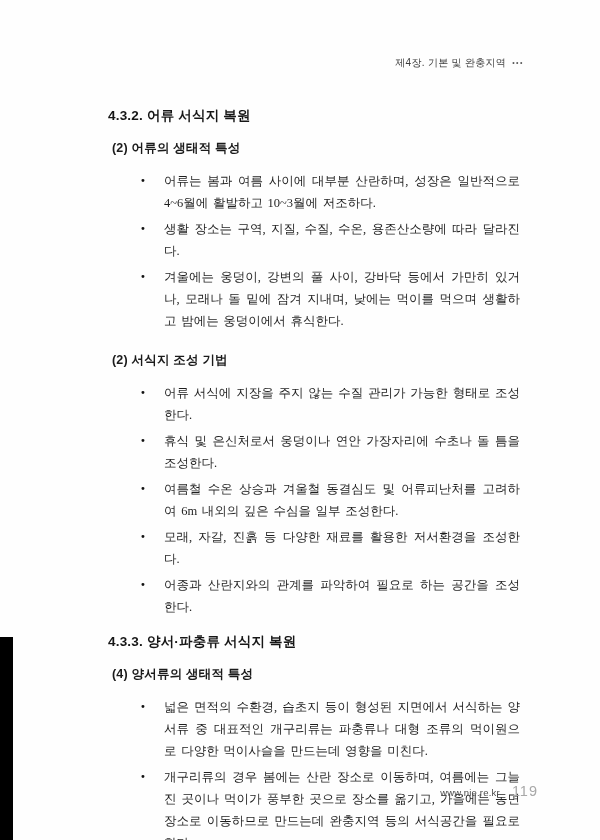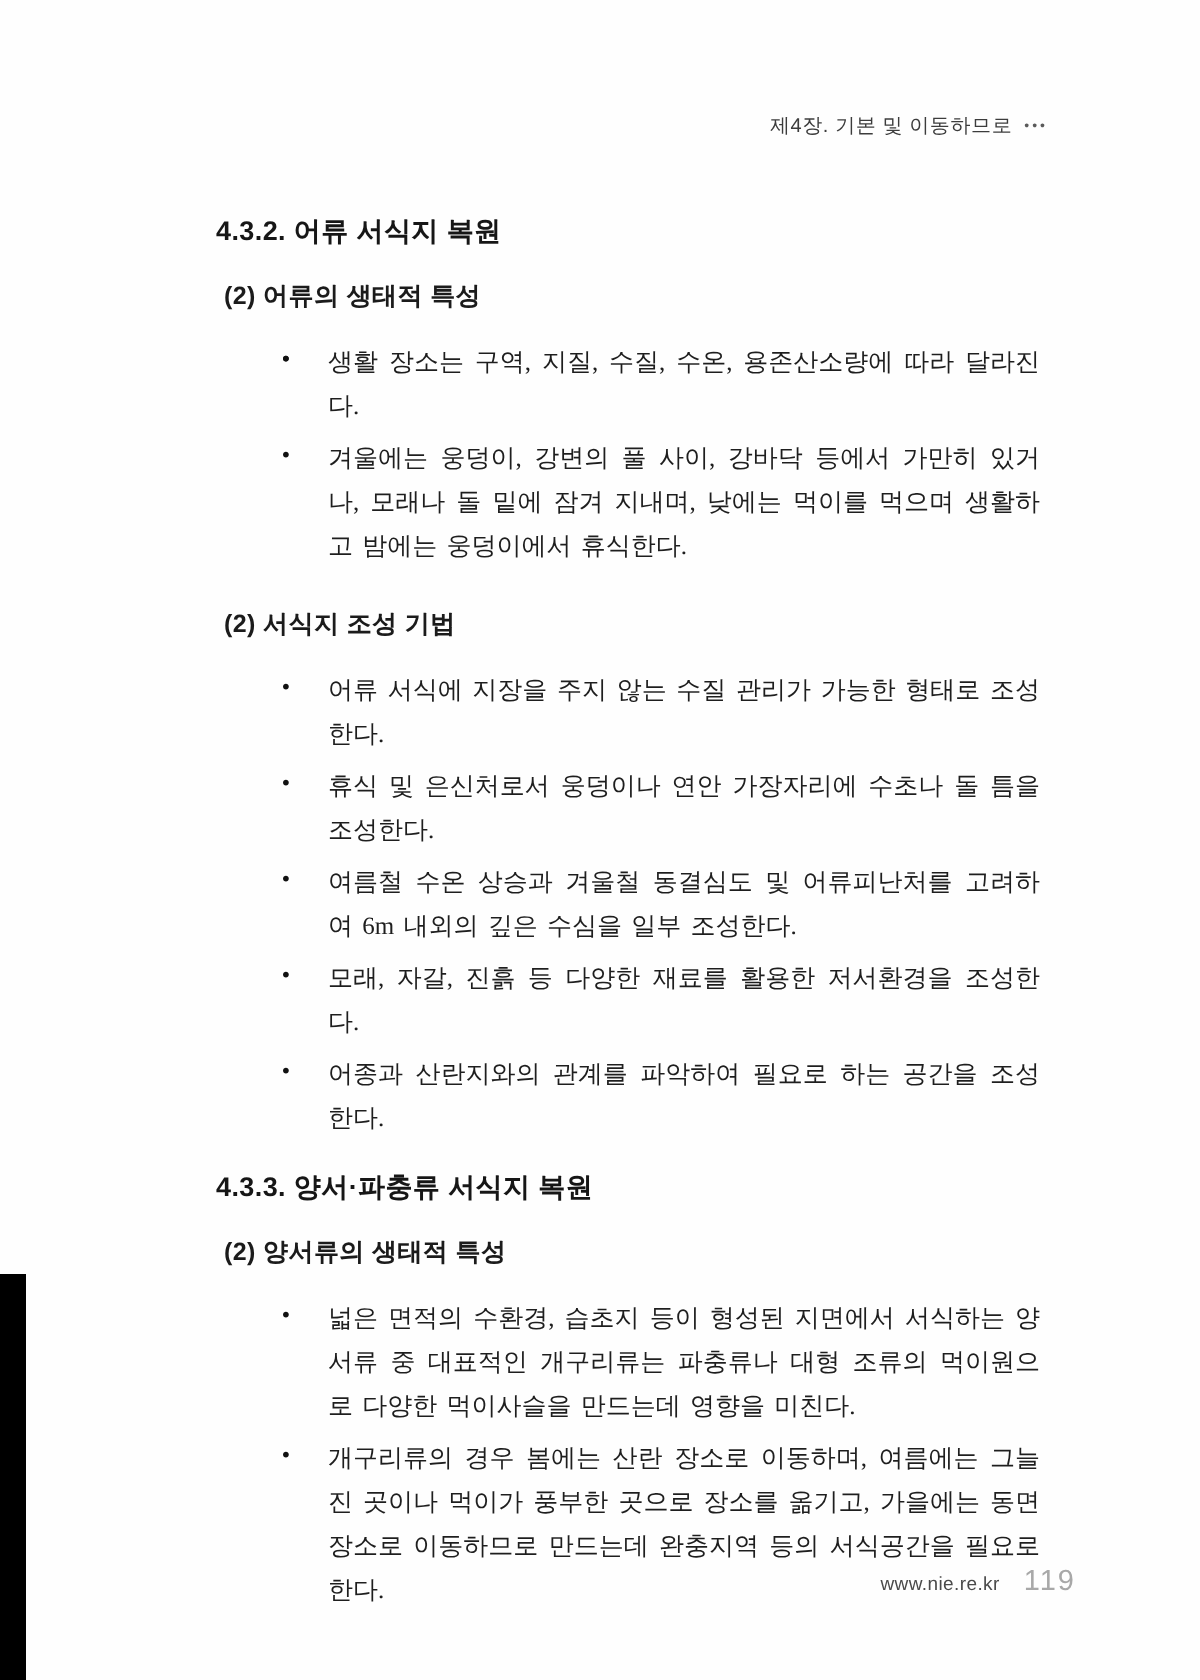--- a/index.html
+++ b/index.html
@@ -57,32 +57,33 @@
   }
   .scan-bar{
     position:absolute;left:0;top:637px;bottom:0;width:13px;
     background:var(--scan_bar);
   }
 </style>
 </head>
 <body>
 
 <div class="page-header">
-  <span>제4장. 기본 및 이동하므로</span><span class="dots">•••</span>
+  <span>제4장. 기본 및 완충지역</span><span class="dots">•••</span>
 </div>
 
 <main>
 
   <section>
     <h2>4.3.2. 어류 서식지 복원</h2>
 
     <h3>(2) 어류의 생태적 특성</h3>
     <ul class="bullets">
       <li>
         <span class="dot">•</span>
+        <span>어류는 봄과 여름 사이에 대부분 산란하며, 성장은 일반적으로 4~6월에 활발하고 10~3월에 저조하다.</span>
       </li>
       <li>
         <span class="dot">•</span>
         <span>생활 장소는 구역, 지질, 수질, 수온, 용존산소량에 따라 달라진다.</span>
       </li>
       <li>
         <span class="dot">•</span>
         <span>겨울에는 웅덩이, 강변의 풀 사이, 강바닥 등에서 가만히 있거나, 모래나 돌 밑에 잠겨 지내며, 낮에는 먹이를 먹으며 생활하고 밤에는 웅덩이에서 휴식한다.</span>
       </li>
     </ul>
@@ -108,21 +109,21 @@
       <li>
         <span class="dot">•</span>
         <span>어종과 산란지와의 관계를 파악하여 필요로 하는 공간을 조성한다.</span>
       </li>
     </ul>
   </section>
 
   <section>
     <h2 class="spaced">4.3.3. 양서·파충류 서식지 복원</h2>
 
-    <h3>(2) 양서류의 생태적 특성</h3>
+    <h3>(4) 양서류의 생태적 특성</h3>
     <ul class="bullets">
       <li>
         <span class="dot">•</span>
         <span>넓은 면적의 수환경, 습초지 등이 형성된 지면에서 서식하는 양서류 중 대표적인 개구리류는 파충류나 대형 조류의 먹이원으로 다양한 먹이사슬을 만드는데 영향을 미친다.</span>
       </li>
       <li>
         <span class="dot">•</span>
         <span>개구리류의 경우 봄에는 산란 장소로 이동하며, 여름에는 그늘진 곳이나 먹이가 풍부한 곳으로 장소를 옮기고, 가을에는 동면장소로 이동하므로 만드는데 완충지역 등의 서식공간을 필요로 한다.</span>
       </li>
     </ul>

